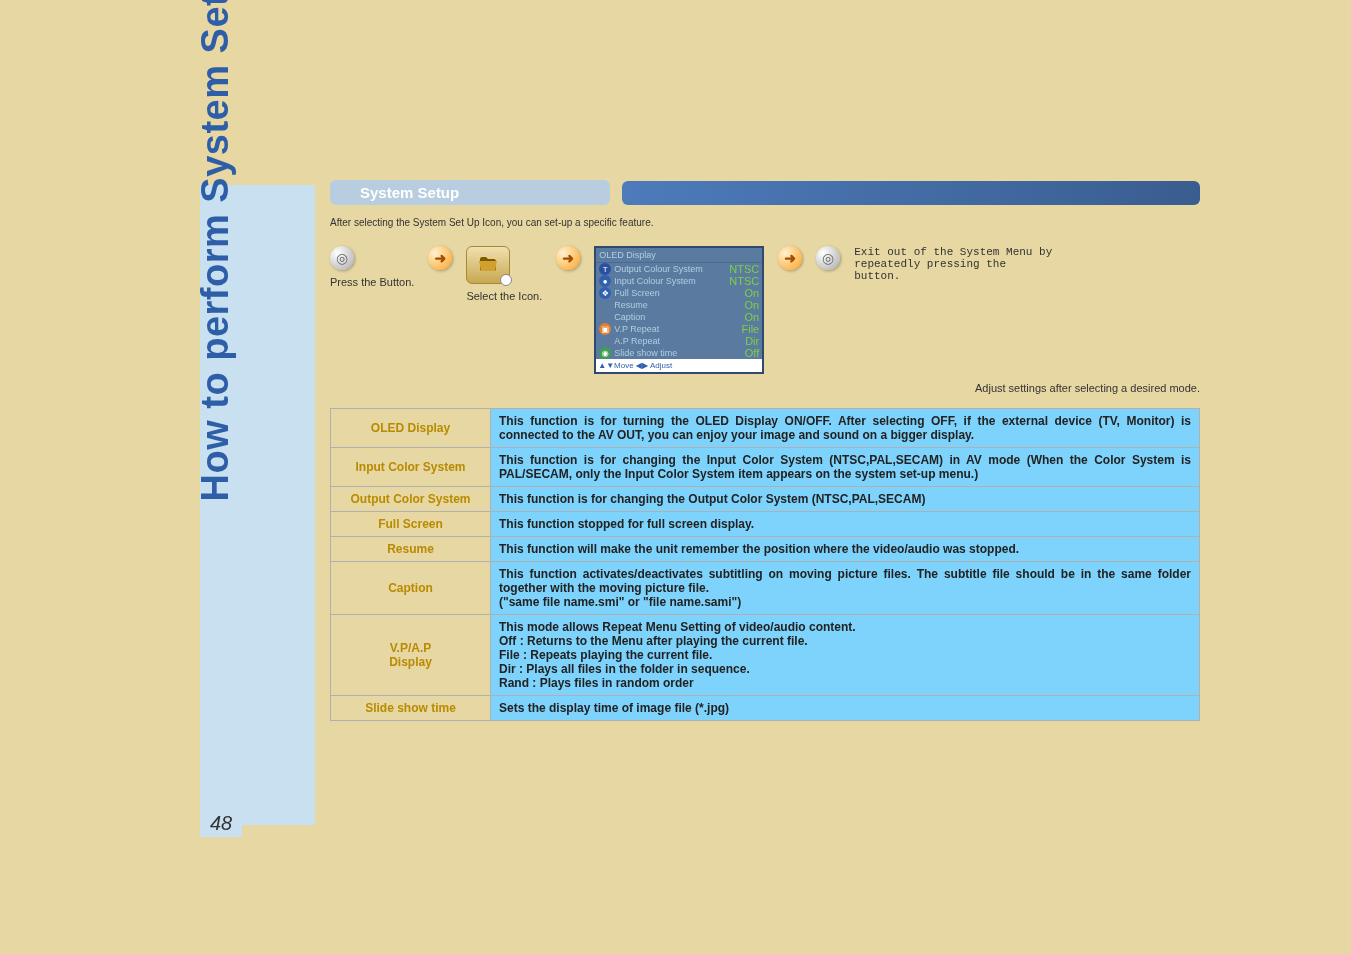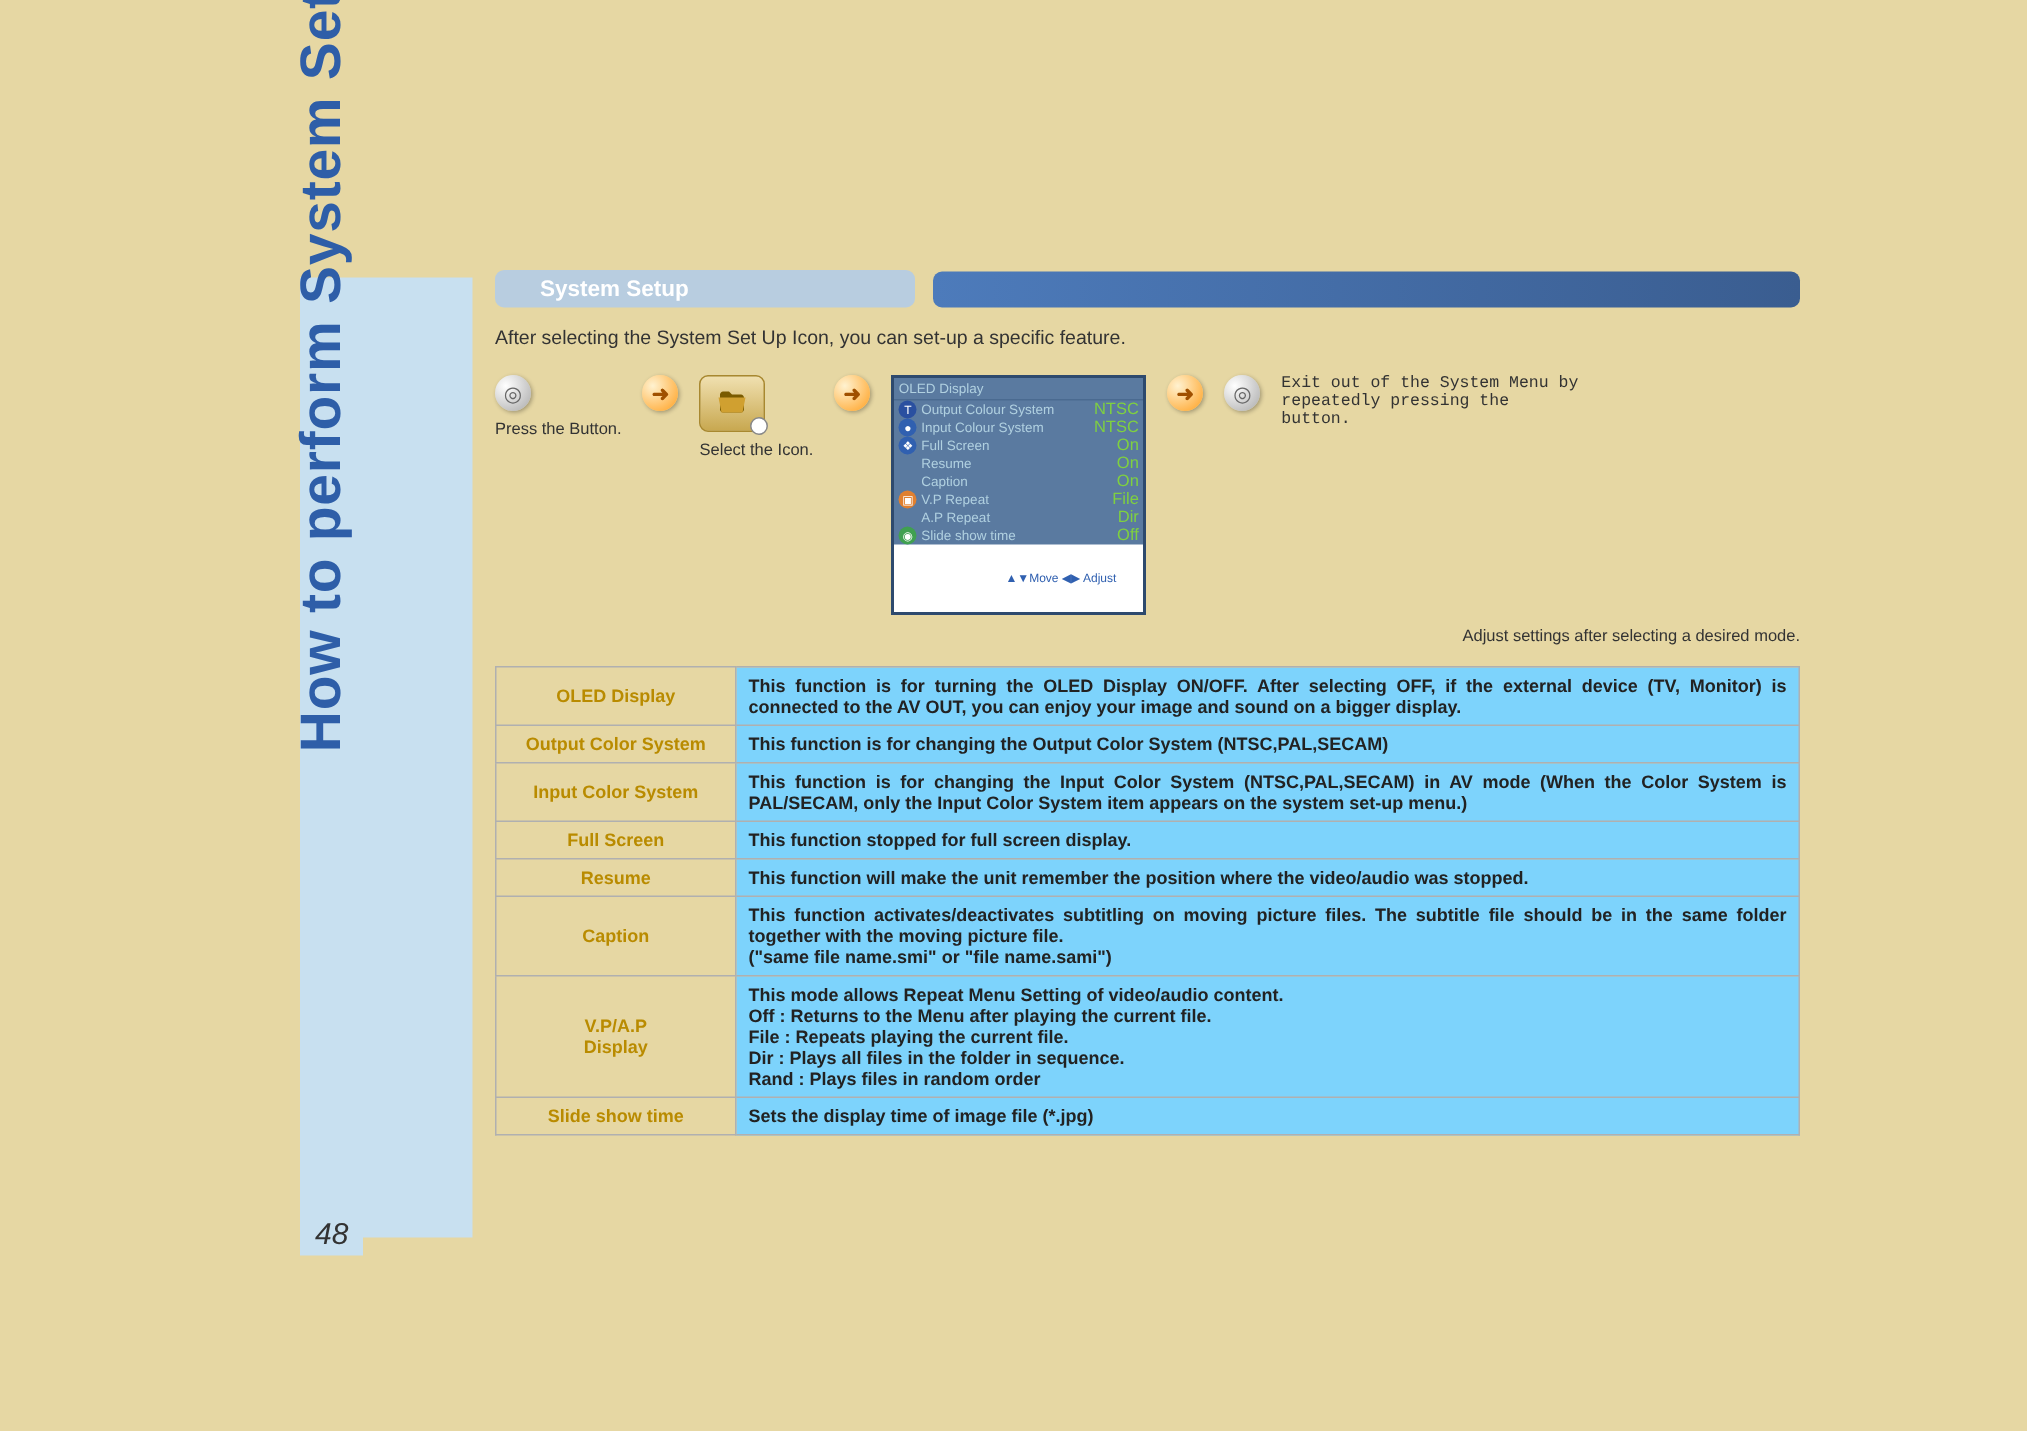--- a/index.html
+++ b/index.html
@@ -62,21 +62,21 @@
       width: 280px;
       text-align: left;
     }
     .title-right {
       flex: 1;
       background: linear-gradient(to right, #4d7bbb, #3a5d90);
       height: 24px;
       border-radius: 6px;
     }
     .intro {
-      font-size: 13px;
+      font-size: 10px;
       color: #333;
       margin-bottom: 18px;
     }
     .step-row {
       display: flex;
       align-items: flex-start;
       gap: 14px;
       margin-bottom: 8px;
     }
     .circle-btn {
@@ -144,22 +144,22 @@
       display: inline-flex; align-items: center; justify-content: center;
       font-size: 8px;
     }
     .ico-blue { background: #2a50a0; color: #fff; }
     .ico-dblue { background: #3060b0; color: #fff; }
     .ico-orange { background: #e08030; color: #fff; }
     .ico-green { background: #40a050; color: #fff; }
     .osd-hint {
       background: #fff;
       color: #3060b0;
-      text-align: right;
-      padding: 18px;
+      text-align: left;
+      padding: 2px;
       font-size: 8px;
     }
     .step-exit {
       font-size: 11px;
       color: #333;
       max-width: 200px;
       font-family: Liberation Mono, monospace;
     }
     .osd-caption {
       text-align: right;
@@ -281,26 +281,26 @@
 
   <div class="osd-caption">Adjust settings after selecting a desired mode.</div>
 
   <table>
     <tbody>
         <tr>
       <td class="label">OLED Display</td>
       <td class="desc">This function is for turning the OLED Display ON/OFF.  After selecting OFF, if the external device (TV, Monitor) is connected to the AV OUT, you can enjoy your image and sound on a bigger display.</td>
     </tr>
     <tr>
+      <td class="label">Input Color System</td>
+      <td class="desc">This function is for changing the Input Color System (NTSC,PAL,SECAM) in AV mode (When the Color System is PAL/SECAM, only the Input Color System item appears on the system set-up menu.)</td>
+    </tr>
+    <tr>
       <td class="label">Output Color System</td>
       <td class="desc">This function is for changing the Output Color System (NTSC,PAL,SECAM)</td>
-    </tr>
-    <tr>
-      <td class="label">Input Color System</td>
-      <td class="desc">This function is for changing the Input Color System (NTSC,PAL,SECAM) in AV mode (When the Color System is PAL/SECAM, only the Input Color System item appears on the system set-up menu.)</td>
     </tr>
     <tr>
       <td class="label">Full Screen</td>
       <td class="desc">This function stopped for full screen display.</td>
     </tr>
     <tr>
       <td class="label">Resume</td>
       <td class="desc">This function will make the unit remember the position where the video/audio was stopped.</td>
     </tr>
     <tr>

